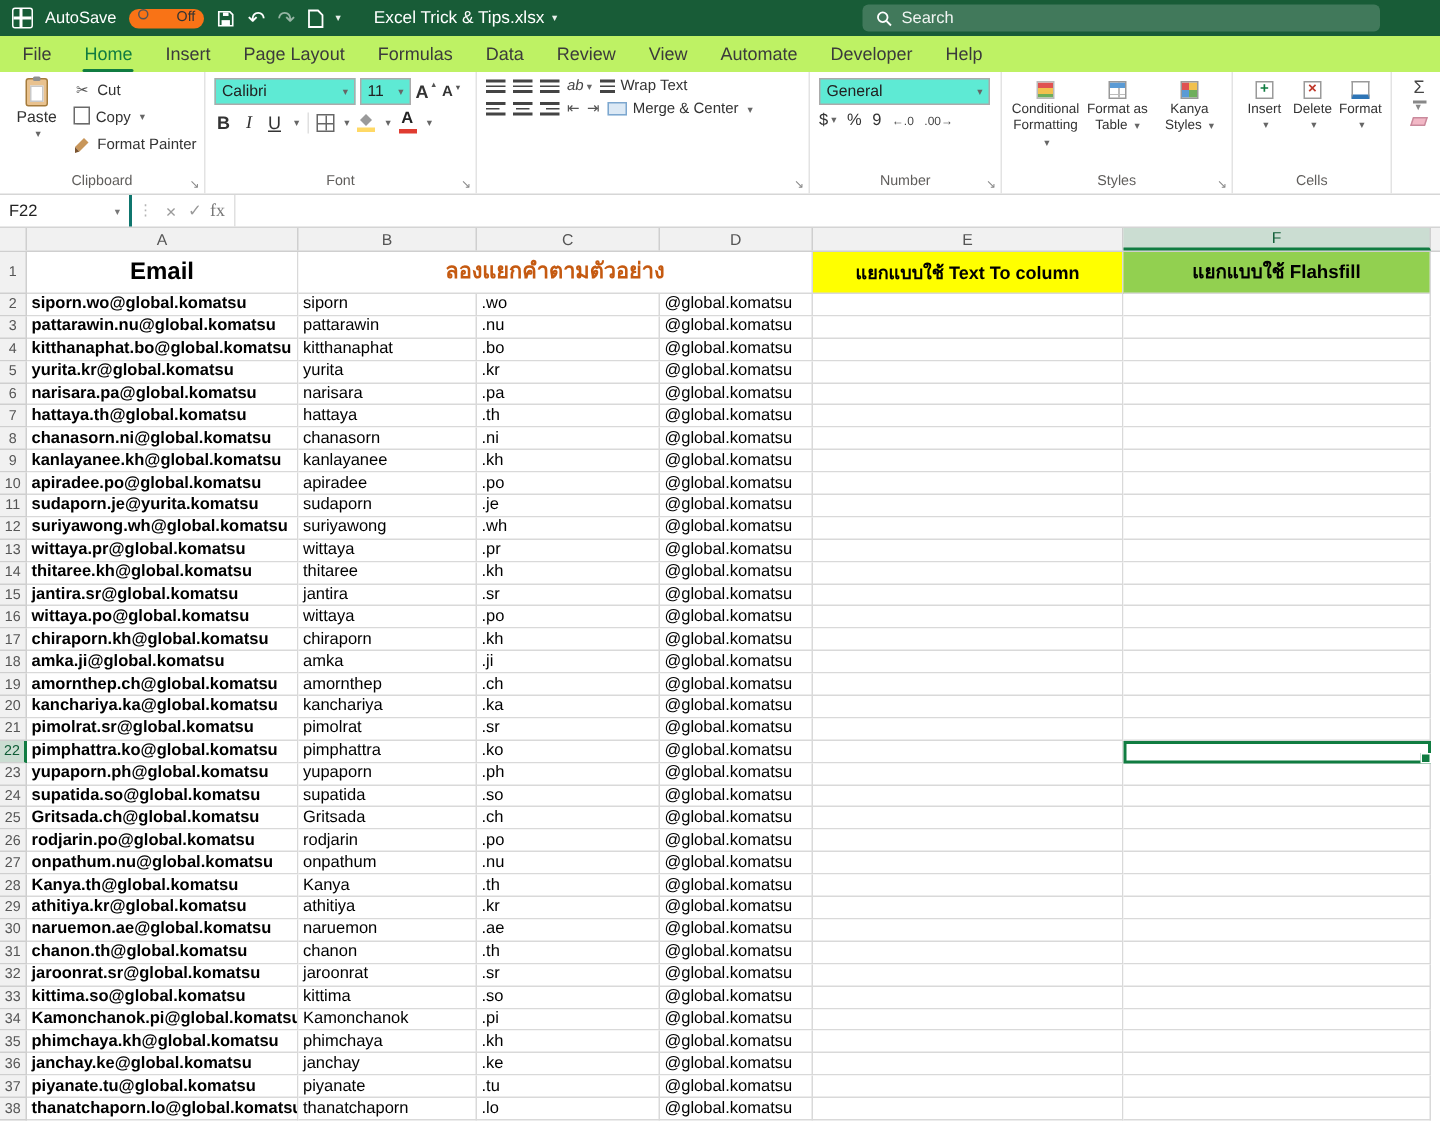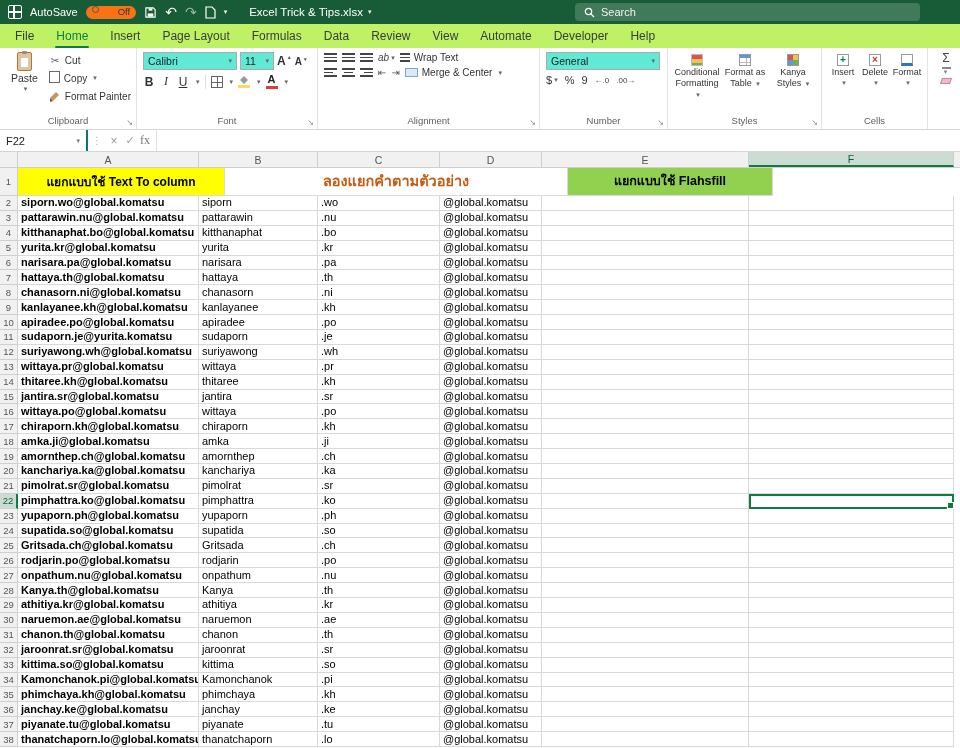--- a/index.html
+++ b/index.html
@@ -320,21 +320,20 @@
           </span>
         <span class="ind">⇤</span>
         <span class="ind">⇥</span>
         <div class="labbtn">
           <span class="icon-merge"></span>
           <span>Merge &amp; Center</span>
           <span class="chev">▾</span>
         </div>
       </div>
     </div>
-    <div class="glabel">Alignment</div>
     <span class="launcher">↘</span>
   </div>
 
   <div class="rgroup" style="width:128px">
     <div class="gcontent col">
       <div class="combo" style="width:114px">
         <span>General</span>
         <span class="chev">▾</span>
       </div>
       <div class="frow" style="gap:7px">
@@ -423,22 +422,23 @@
   <div class="colhdr wA">A</div>
       <div class="colhdr wB">B</div>
       <div class="colhdr wC">C</div>
       <div class="colhdr wD">D</div>
       <div class="colhdr wE">E</div>
       <div class="colhdr wF sel">F</div>
     </div>
 
   <div class="srow row1">
     <div class="rowhdr">1</div>
+    <div class="cell wA a1">Email</div>
+    <div class="cell wBCD bcd1">ลองแยกคำตามตัวอย่าง</div>
     <div class="cell wE e1">แยกแบบใช้ Text To column</div>
-    <div class="cell wBCD bcd1">ลองแยกคำตามตัวอย่าง</div>
     <div class="cell wF f1">แยกแบบใช้ Flahsfill</div>
   </div>
 
   <div id="sheet-rows">
       <div class="srow">
         <div class="rowhdr">2</div>
         <div class="cell wA col-a">siporn.wo@global.komatsu</div>
         <div class="cell wB col-b">siporn</div>
         <div class="cell wC col-c">.wo</div>
         <div class="cell wD col-d">@global.komatsu</div>

